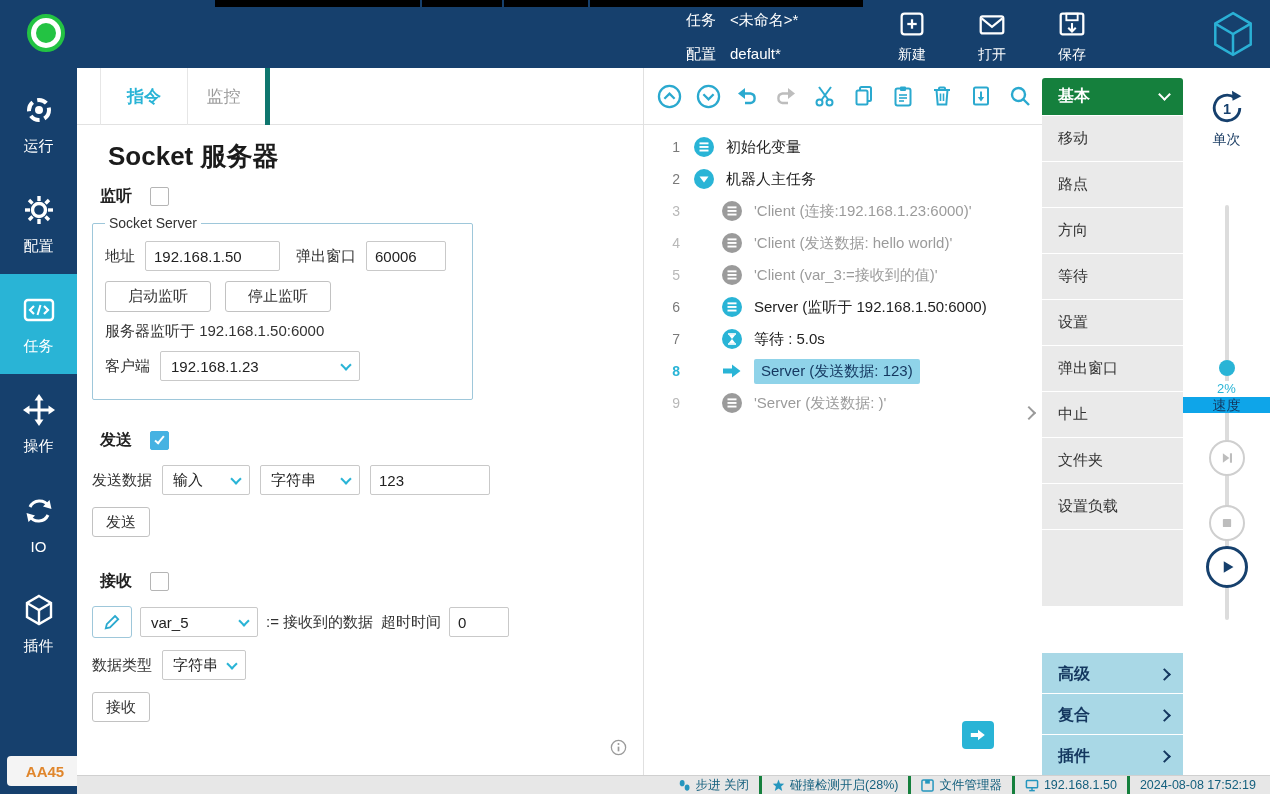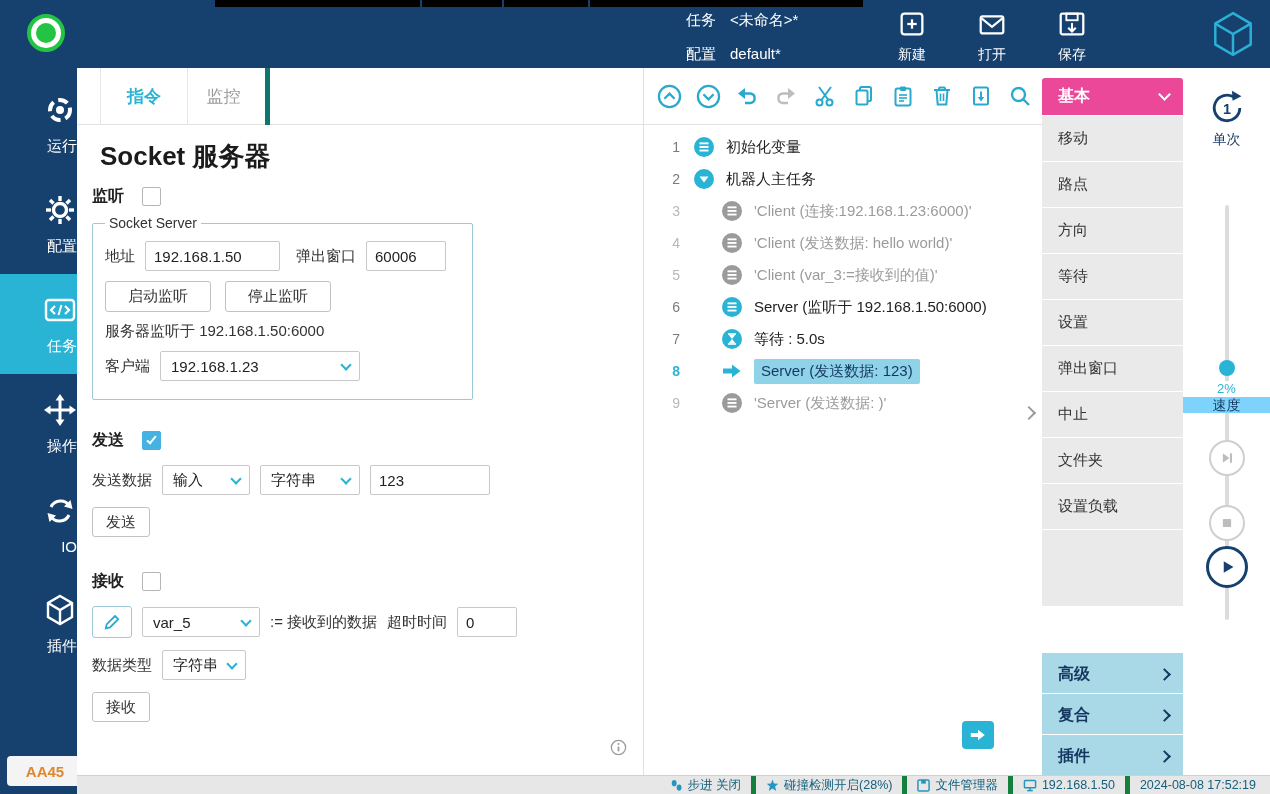--- a/index.html
+++ b/index.html
@@ -15,33 +15,33 @@
   .mode-dot { width:38px; height:38px; border-radius:50%; border:4px solid #23c343; background:#fff; position:relative; flex:none; }
   .mode-dot::after { content:''; position:absolute; inset:5px; border-radius:50%; background:#23c343; }
   .taskcfg { position:absolute; left:686px; top:11px; color:#fff; font-size:15px; }
   .taskcfg .row { margin-bottom:15px; display:flex; gap:14px; white-space:nowrap; }
   .top-actions { position:absolute; left:880px; top:8px; display:flex; gap:16px; }
   .top-action { width:64px; display:flex; flex-direction:column; align-items:center; gap:3px; color:#fff; font-size:14px; cursor:pointer; }
   .logo { position:absolute; right:12px; top:9px; }
 
   
   .sidebar { position:absolute; left:0; top:68px; width:77px; bottom:0; background:#16406d; }
-  .side-item { height:100px; display:flex; flex-direction:column; align-items:flex-end; justify-content:center; gap:7px; color:#fff; font-size:15px; cursor:pointer; }
+  .side-item { height:100px; display:flex; flex-direction:column; align-items:center; justify-content:center; gap:7px; color:#fff; font-size:15px; cursor:pointer; }
   .side-item.active { background:#29b4d6; }
   .side-badge { position:absolute; left:7px; bottom:8px; width:76px; height:30px; background:#f4f4f4; border-radius:4px; color:#e0862c; font-weight:bold; font-size:15px; display:flex; align-items:center; justify-content:center; }
 
   
   .main { position:absolute; left:77px; top:68px; width:566px; bottom:19px; background:#fff; }
   .main-header { height:57px; border-bottom:1px solid #e2e2e2; position:relative; }
   .tab { position:absolute; top:0; height:57px; width:88px; display:flex; align-items:center; justify-content:center; font-size:17px; cursor:pointer; }
   .tab.t1 { left:23px; border-left:1px solid #e6e6e6; border-right:1px solid #e6e6e6; color:#29b4d6; font-weight:bold; }
   .tab.t2 { left:105px; border-right:5px solid #0f766e; color:#9a9a9a; }
   .main-body { position:relative; padding:10px 18px 0 15px; height:calc(100% - 58px); }
-  .title { font-size:26px; font-weight:bold; color:#1b1b1b; margin:4px 8px 12px; }
-  .sec-row { display:flex; align-items:center; gap:18px; margin:8px 0; }
+  .title { font-size:26px; font-weight:bold; color:#1b1b1b; margin:4px 16px 12px; }
+  .sec-row { display:flex; align-items:center; gap:18px; margin:8px 8px; }
   .sec-label { font-size:16px; font-weight:bold; color:#222; }
   .cbx { width:19px; height:19px; border:1px solid #b5b5b5; border-radius:2px; background:#fff; position:relative; cursor:pointer; flex:none; }
   .cbx.checked { background:#45b2e2; border-color:#45b2e2; }
   .cbx.checked::after { content:''; position:absolute; left:6px; top:2px; width:5px; height:10px; border-right:2px solid #fff; border-bottom:2px solid #fff; transform:rotate(40deg); }
   fieldset.sockbox { width:381px; border:1px solid #9ec7da; border-radius:2px; margin:2px 0 0; padding:0 12px 8px; }
   fieldset.sockbox legend { font-size:14px; color:#333; padding:0 4px; }
   .frow { display:flex; align-items:center; gap:10px; margin:10px 0; font-size:15px; color:#333; }
   .inp { height:30px; border:1px solid #c9c9c9; border-radius:2px; font-size:15px; padding:0 8px; color:#222; font-family:inherit; background:#fff; }
   .w135{width:135px} .w80{width:80px} .w120{width:120px} .w60{width:60px}
   .btn { height:31px; border:1px solid #c2c2c2; border-radius:3px; background:#fff; font-size:15px; color:#333; padding:0 22px; font-family:inherit; cursor:pointer; }
@@ -67,45 +67,45 @@
   .prow.disabled .ptext { color:#9b9b9b; }
   .prow.disabled .pnum { color:#b8b8b8; }
   .prow.selected .pnum { color:#29b4d6; font-weight:bold; }
   .prow.selected .ptext { background:#8fd3e9; color:#14375f; padding:3px 7px; border-radius:2px; }
   .expand-handle { position:absolute; right:4px; top:332px; width:18px; height:26px; display:flex; align-items:center; justify-content:center; cursor:pointer; }
   .expand-handle i { width:10px; height:10px; border-top:2px solid #9a9a9a; border-right:2px solid #9a9a9a; transform:rotate(45deg); }
   .jump-btn { position:absolute; right:48px; bottom:26px; width:32px; height:28px; background:#29b4d6; border-radius:4px; display:flex; align-items:center; justify-content:center; cursor:pointer; }
 
   
   .palette { position:absolute; left:1042px; top:68px; width:141px; bottom:19px; background:#fff; }
-  .pal-header { margin:10px 0 1px; height:37px; background:#ec4899; color:#fff; font-weight:bold; font-size:16px; display:flex; align-items:center; justify-content:space-between; padding:0 14px 0 16px; border-radius:3px 3px 0 0; cursor:pointer; }
+  .pal-header { margin:10px 0 1px; height:37px; background:#15803d; color:#fff; font-weight:bold; font-size:16px; display:flex; align-items:center; justify-content:space-between; padding:0 14px 0 16px; border-radius:3px 3px 0 0; cursor:pointer; }
   .chev-down { width:9px; height:9px; border-right:2px solid #fff; border-bottom:2px solid #fff; transform:rotate(45deg); margin-top:-4px; }
   .pal-item { height:45px; background:#eaeaea; margin-bottom:1px; display:flex; align-items:center; padding-left:16px; font-size:15px; color:#333; cursor:pointer; }
   .pal-filler { background:#eaeaea; height:76px; }
   .pal-groups { position:absolute; left:0; right:0; bottom:0; }
   .pal-group { height:40px; margin-top:1px; background:#a9d8e6; color:#14375f; font-weight:bold; font-size:16px; display:flex; align-items:center; justify-content:space-between; padding:2px 14px 0 16px; cursor:pointer; }
   .chev-right { width:9px; height:9px; border-right:2px solid #14375f; border-bottom:2px solid #14375f; transform:rotate(-45deg); }
 
   
   .rightbar { position:absolute; left:1183px; top:68px; width:87px; bottom:19px; background:#fff; }
   .single { position:absolute; top:20px; left:0; right:0; display:flex; flex-direction:column; align-items:center; gap:3px; color:#14375f; font-size:14px; cursor:pointer; }
   .slider-track { position:absolute; left:50%; margin-left:-2px; top:137px; height:415px; width:4px; background:#dcdcdc; border-radius:2px; }
   .slider-dot { position:absolute; left:50%; margin-left:-8px; top:292px; width:16px; height:16px; border-radius:50%; background:#29b4d6; cursor:grab; }
   .speed-labels { position:absolute; top:313px; left:0; right:0; text-align:center; line-height:16px; }
   .speed-val { display:block; color:#29b4d6; font-size:13px; background:#fff; }
-  .speed-name { display:block; color:#14375f; font-size:14px; background:#7dd3fc; }
+  .speed-name { display:block; color:#14375f; font-size:14px; background:#0ea5e9; }
   .ctl-btn { position:absolute; left:50%; transform:translateX(-50%); border-radius:50%; background:#fff; display:flex; align-items:center; justify-content:center; cursor:pointer; }
   .ctl-skip { top:372px; width:36px; height:36px; border:2px solid #cfcfcf; }
   .ctl-stop { top:437px; width:36px; height:36px; border:2px solid #cfcfcf; }
   .ctl-play { top:478px; width:42px; height:42px; border:3px solid #16406d; }
 
   
   .statusbar { position:absolute; left:77px; right:0; bottom:0; height:19px; background:#e7e7e7; border-top:1px solid #d0d0d0; display:flex; justify-content:flex-end; align-items:center; font-size:12.5px; color:#15607e; }
   .sb-item { display:flex; align-items:center; gap:5px; padding:0 10px; height:100%; white-space:nowrap; }
-  .sb-item + .sb-item { border-left:5px solid #15803d;justify-content:space-between; }
+  .sb-item + .sb-item { border-left:3px solid #15803d;justify-content:space-between; }
   .sb-item:last-child { padding-right:14px; }
 </style>
 </head>
 <body>
 
 <div class="screen">
 
   <div class="topbar">
     <div class="notch">
         <i style="left:205px"></i>
@@ -295,21 +295,21 @@
         <input class="inp w120" readonly="" value="123" style="">
       </div>
       <div class="frow" style="margin-top:12px">
         <button class="btn small">发送</button>
       </div>
 
       <div class="sec-row" style="margin-top:34px">
         <span class="sec-label">接收</span>
         <span class="cbx"></span>
       </div>
-      <div class="frow" style="margin-top:14px; ">
+      <div class="frow" style="margin-top:14px; gap:8px">
         <span class="pencil-btn">
           <svg width="20" height="20" viewBox="0 0 20 20">
               <path d="M13 4 l3.2 3.2 L8 15.4 l-4.2 1 1-4.2 Z" fill="none" stroke="#2aa9cf" stroke-width="1.8"></path>
             </svg>
         </span>
         <div class="dd w118">
           <span>var_5</span>
           <i class="chev"></i>
         </div>
         <span class="plain-label">:= 接收到的数据</span>

